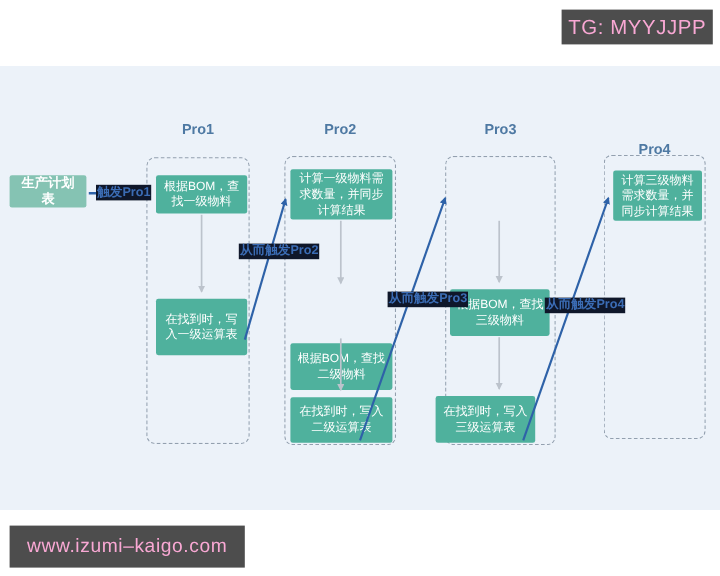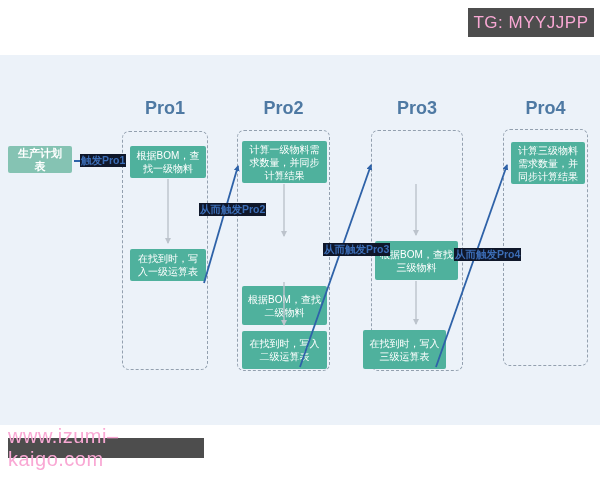--- a/index.html
+++ b/index.html
@@ -25,29 +25,29 @@
     display: flex; align-items: center; justify-content: center;
     letter-spacing: 0.5px;
   }
   .badge-tg {
     left: 468px; top: 8px;
     width: 126px; height: 29px;
     font-size: 17px;
   }
   .badge-url {
     left: 8px; top: 438px;
-    width: 196px; height: 20px;
-    font-size: 20px;
+    width: 196px; height: 35px;
+    font-size: 16px;
   }
   .lane-title {
     position: absolute;
     top: 100px;
     height: 16px;
     color: #4e79a3;
-    font-size: 18px;
+    font-size: 12px;
     font-weight: 600;
     text-align: center;
     line-height: 16px;
   }
   .lane-rect {
     position: absolute;
     border: 1px dashed #93a0af;
     border-radius: 7px;
     background: transparent;
   }
@@ -87,31 +87,31 @@
 </head>
 <body>
 
 <div class="page">
 
   <div class="band"></div>
 
   <div class="lane-title" style="left:122px;width:86px;">Pro1</div>
   <div class="lane-title" style="left:237px;width:93px;">Pro2</div>
   <div class="lane-title" style="left:371px;width:92px;">Pro3</div>
-  <div class="lane-title" style="left:503px;width:85px;">Pro4</div>
+  <div class="lane-title" style="left:503px;width:85px;margin-top:16px;">Pro4</div>
 
   <div class="lane-rect" style="left:122px;top:131px;width:86px;height:239px;"></div>
   <div class="lane-rect" style="left:237px;top:130px;width:93px;height:241px;"></div>
   <div class="lane-rect" style="left:371px;top:130px;width:92px;height:241px;"></div>
   <div class="lane-rect" style="left:503px;top:129px;width:85px;height:237px;"></div>
 
   <div class="node node-plan" style="left:8px;top:146px;width:64px;height:27px;">生产计划表</div>
 
   <div class="node" style="left:130px;top:146px;width:76px;height:32px;">根据BOM，查找一级物料</div>
-  <div class="node" style="left:130px;top:249px;width:76px;height:32px;">在找到时，写入一级运算表</div>
+  <div class="node" style="left:130px;top:249px;width:76px;height:47px;">在找到时，写入一级运算表</div>
 
   <div class="node" style="left:242px;top:141px;width:85px;height:42px;">计算一级物料需求数量，并同步计算结果</div>
   <div class="node" style="left:242px;top:242px;width:85px;height:39px;margin-top:44px;">根据BOM，查找二级物料</div>
   <div class="node" style="left:242px;top:331px;width:85px;height:38px;">在找到时，写入二级运算表</div>
 
   <div class="node" style="left:375px;top:241px;width:83px;height:39px;">根据BOM，查找三级物料</div>
   <div class="node" style="left:363px;top:330px;width:83px;height:39px;">在找到时，写入三级运算表</div>
 
   <div class="node" style="left:511px;top:142px;width:74px;height:42px;">计算三级物料需求数量，并同步计算结果</div>
 

